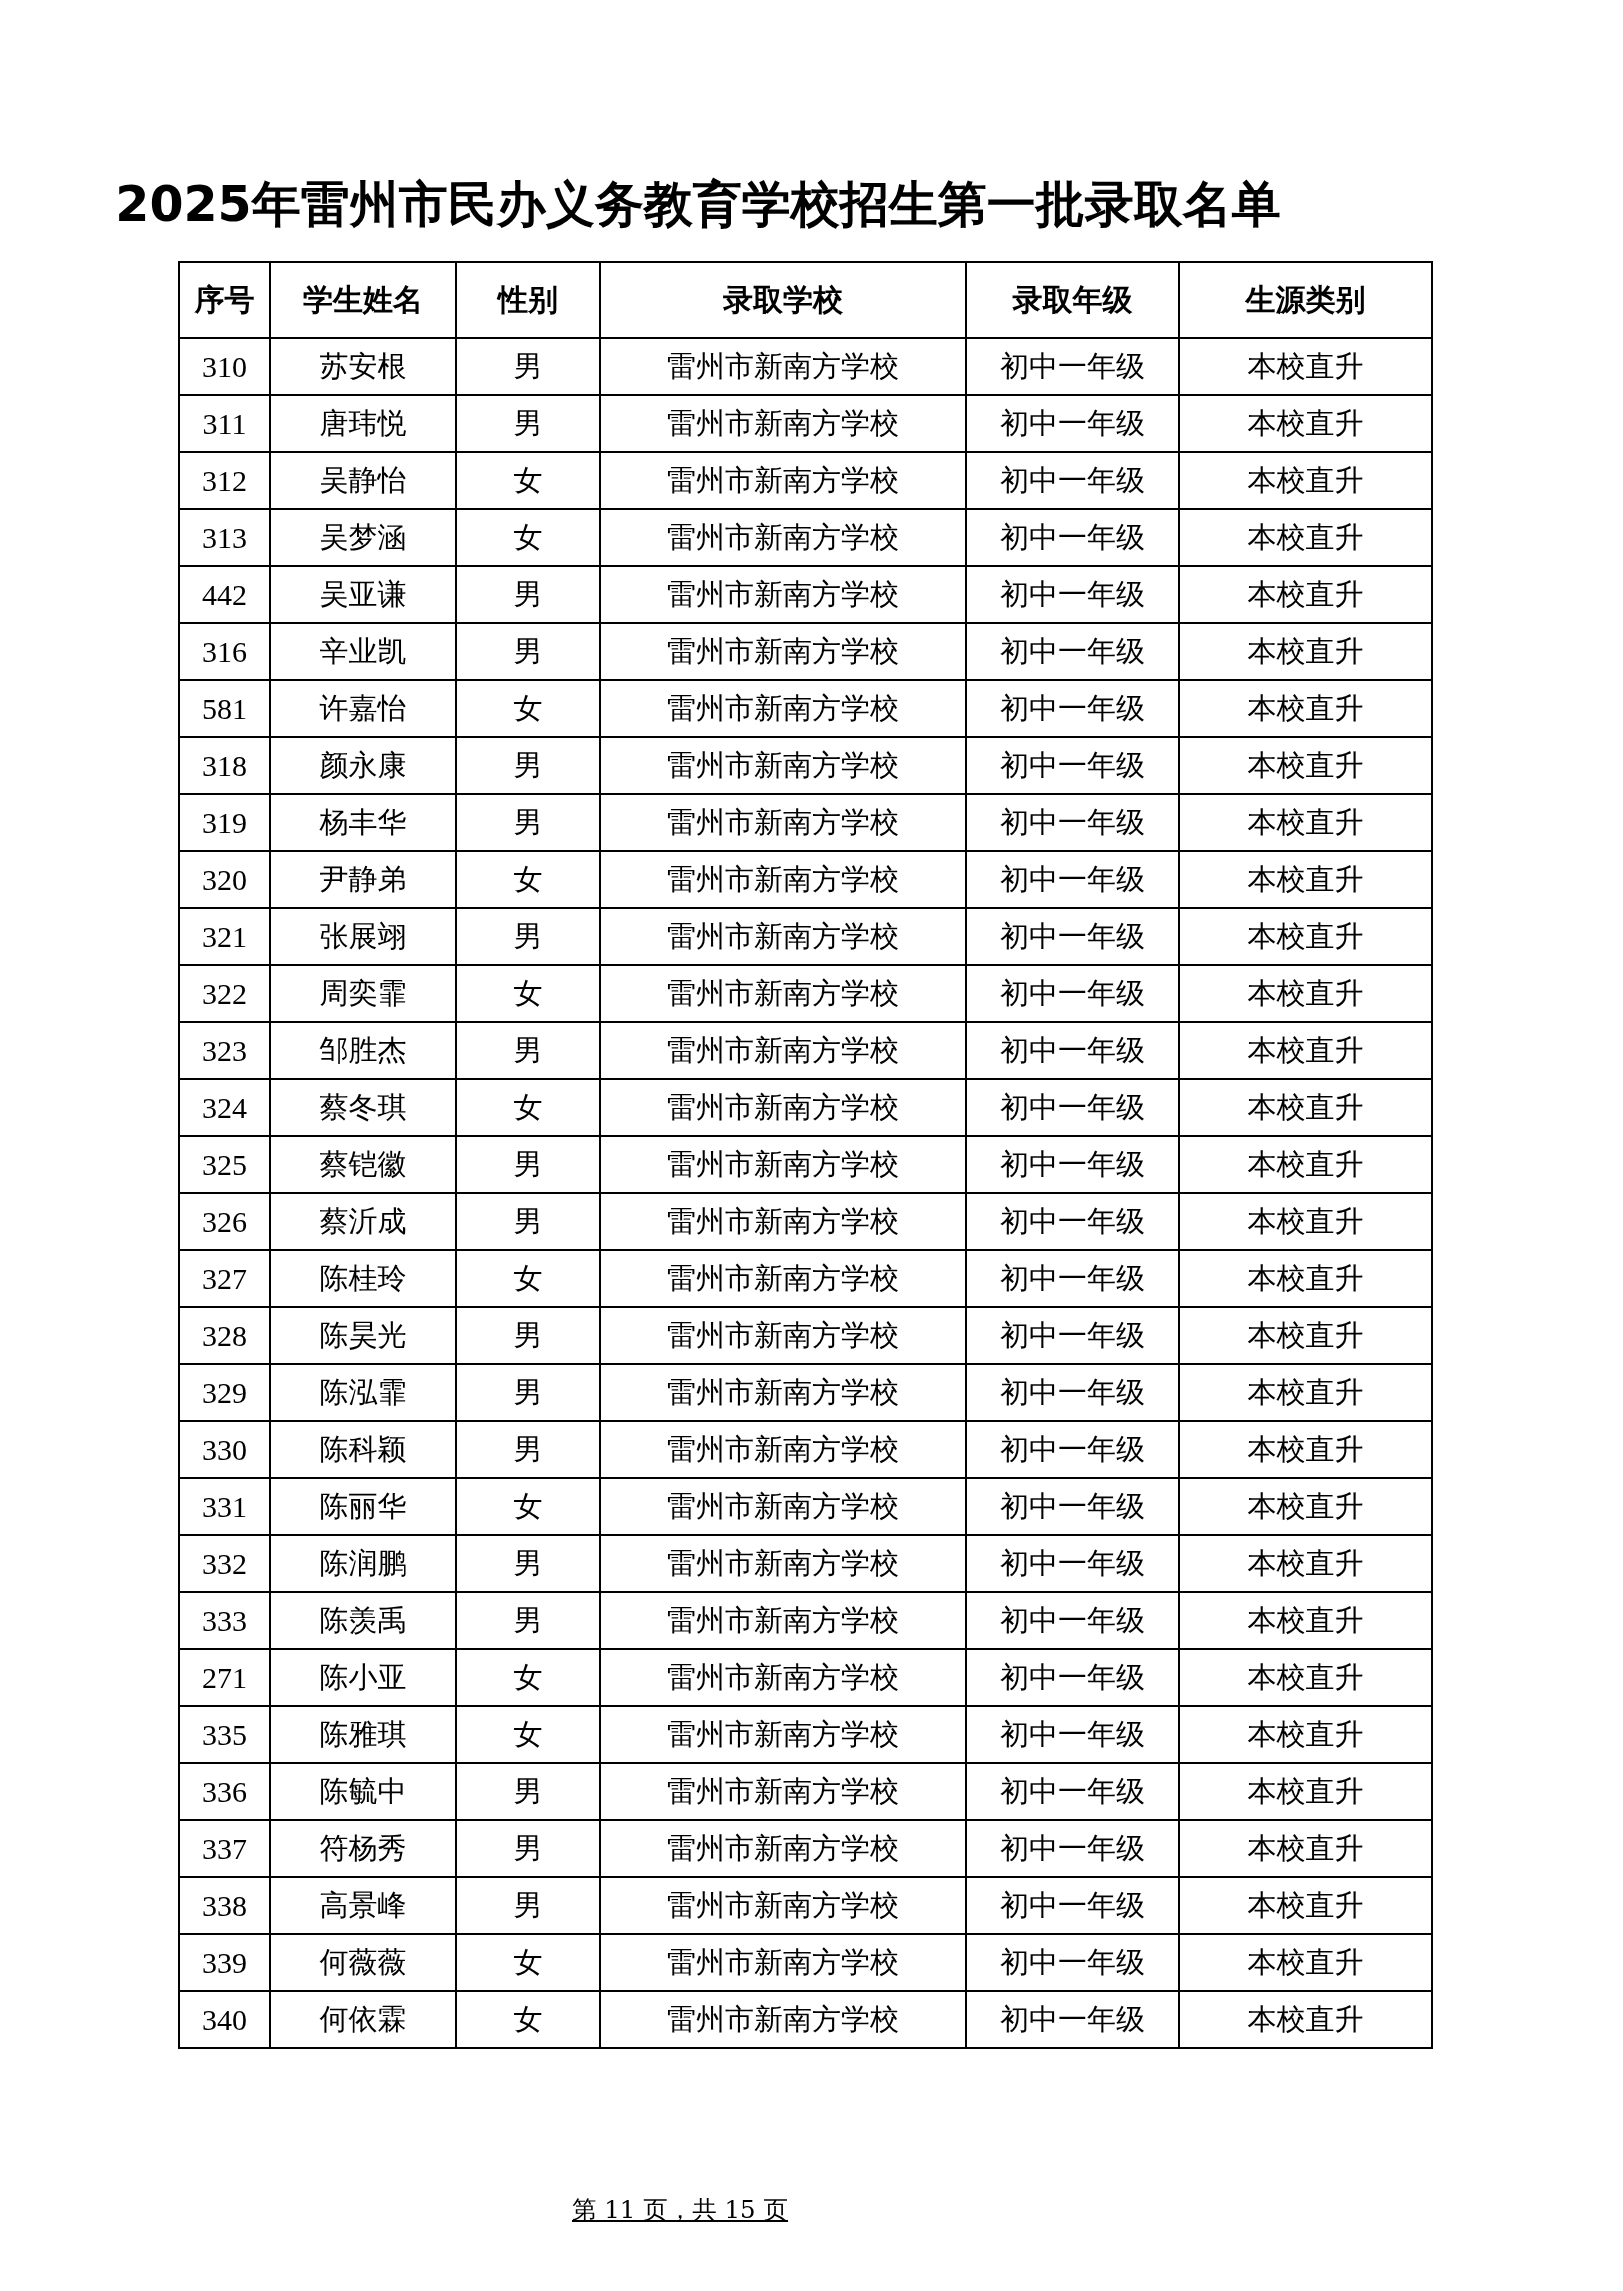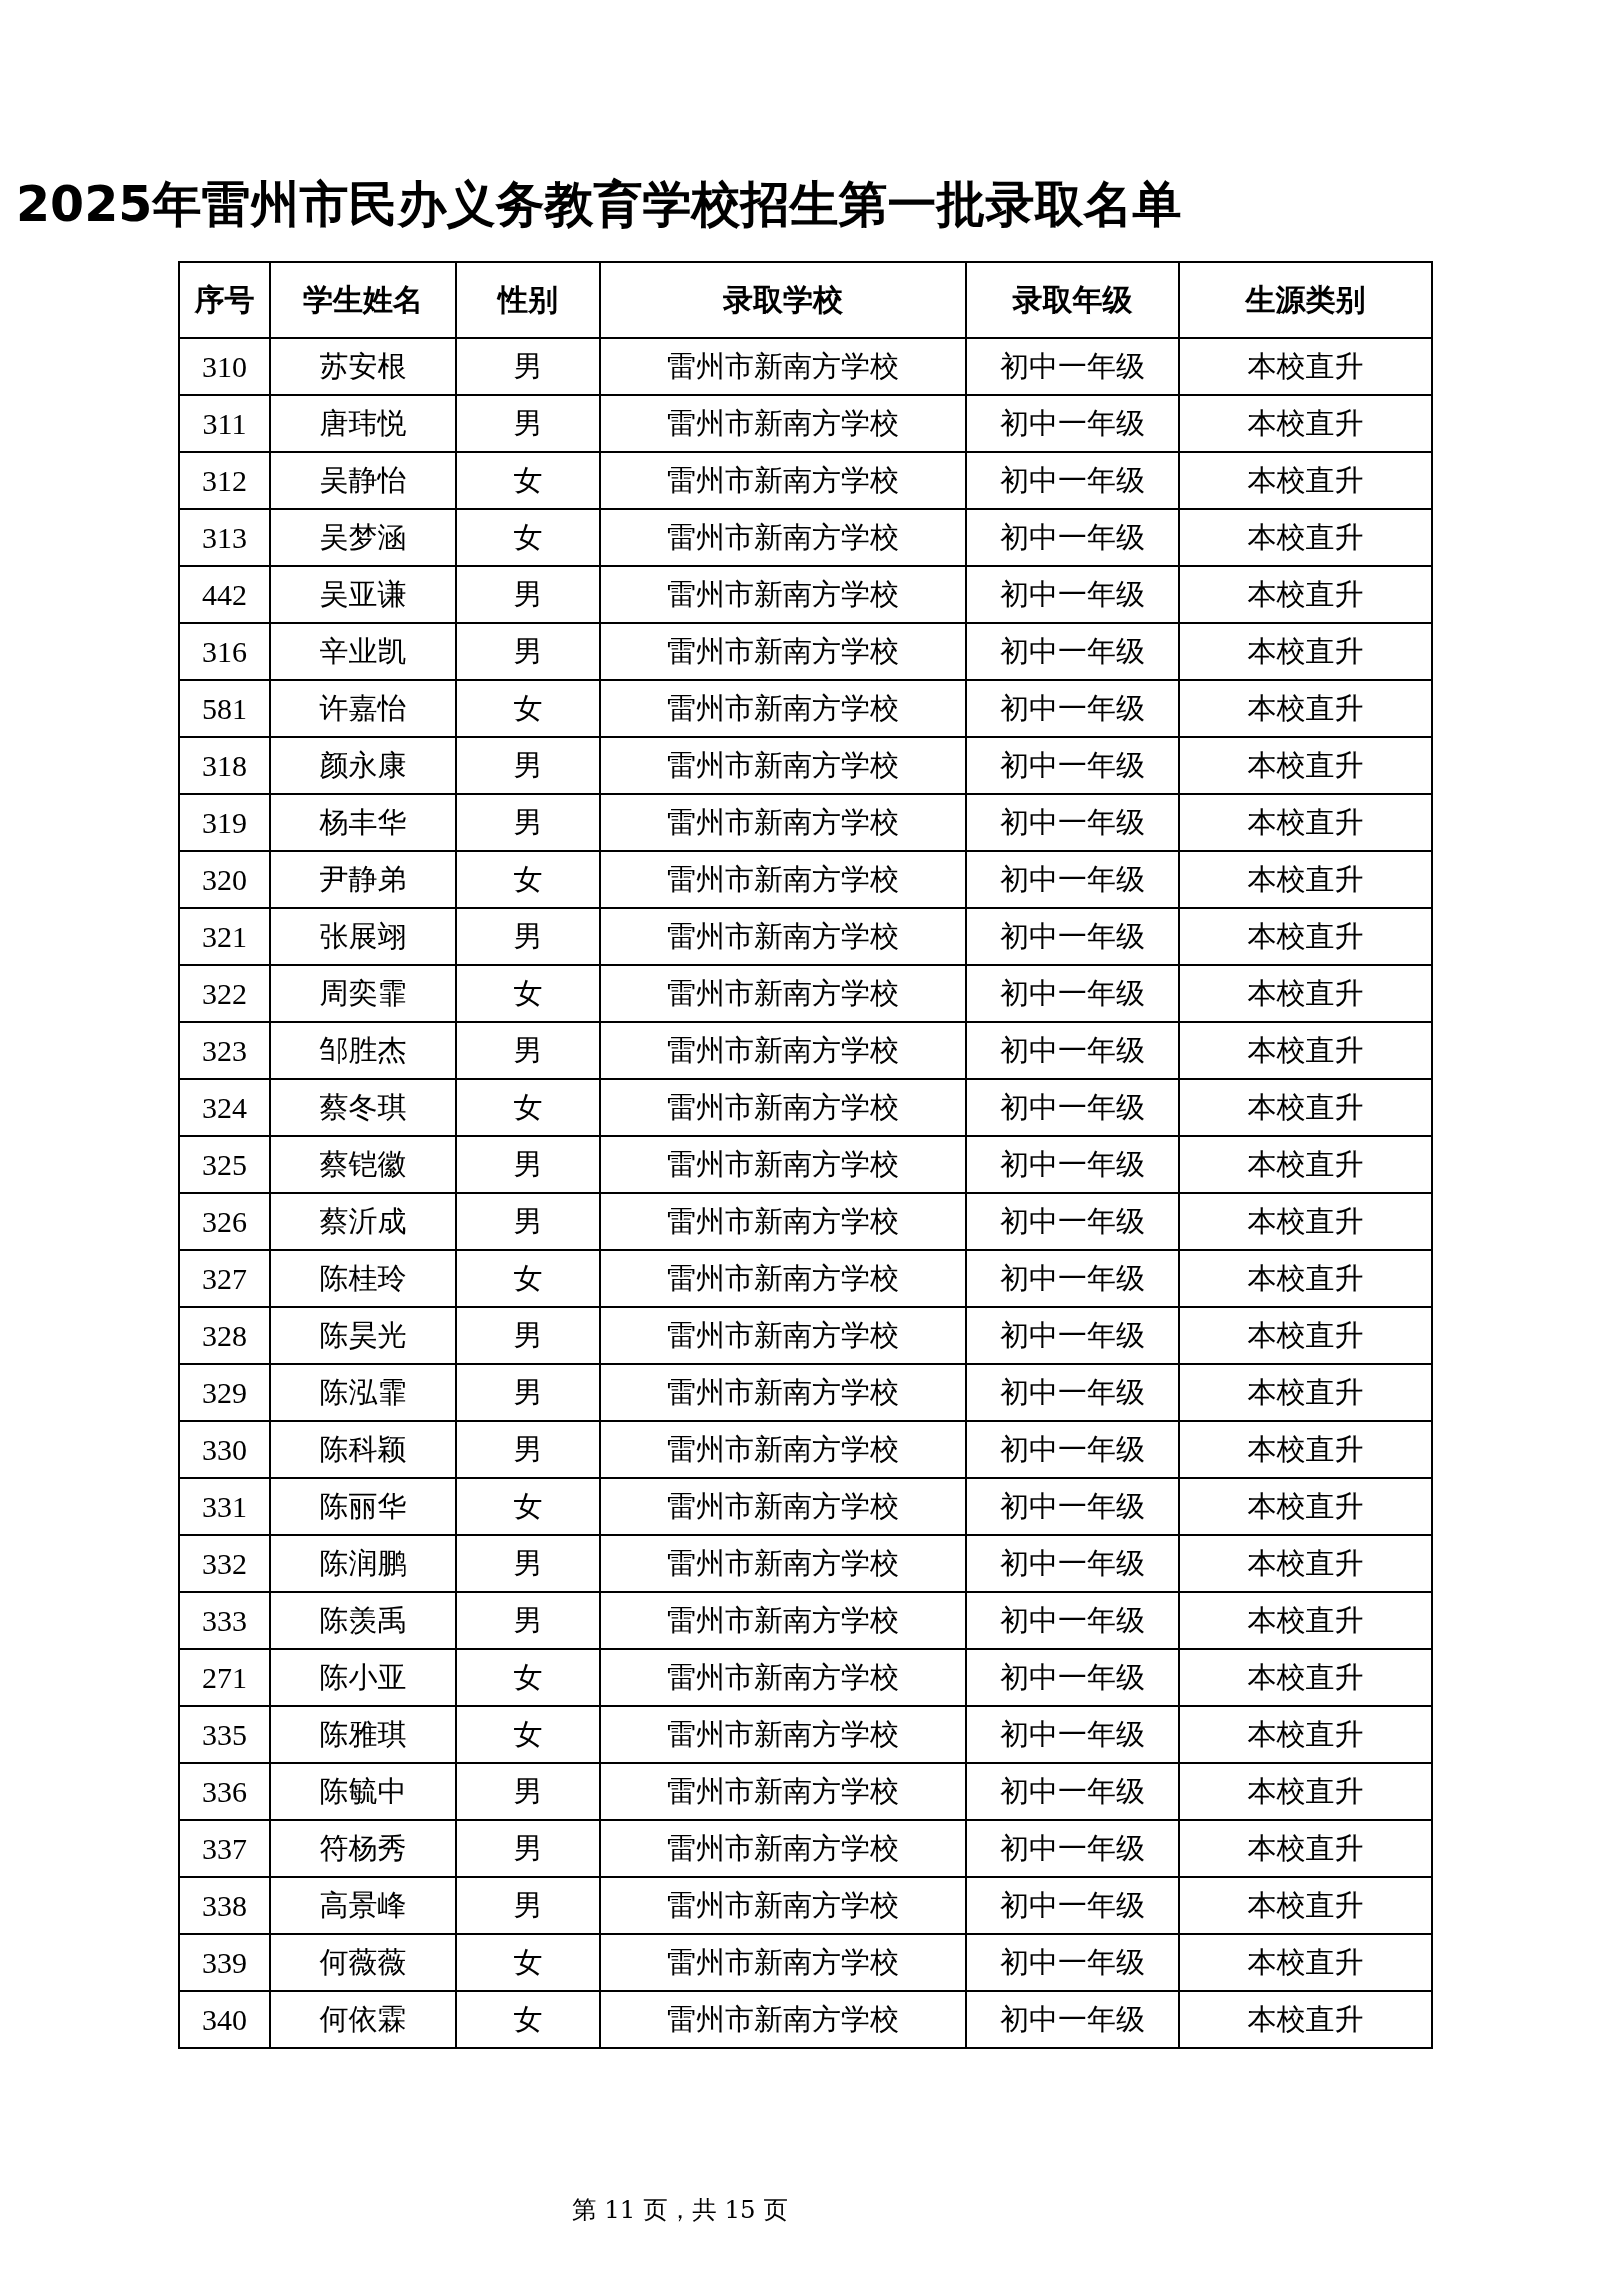--- a/index.html
+++ b/index.html
@@ -2,22 +2,22 @@
 <html><head>
 <meta charset="utf-8">
 <style>
   html, body { margin: 0; padding: 0; background: #ffffff; }
   body {
     width: 1623px; height: 2292px; position: relative; overflow: hidden;
     font-family: "DejaVu Serif", "Liberation Serif", serif; color: #000;
   }
   .title {
     position: absolute; left: 0; width: 1396px; top: 173px;
-    text-align: left; font-family: "DejaVu Sans", "Liberation Sans", sans-serif;
-    font-size: 49px; font-weight: bold; letter-spacing: 0px; line-height: 63px; margin-left: 16px;
+    text-align: center; font-family: "DejaVu Sans", "Liberation Sans", sans-serif;
+    font-size: 49px; font-weight: bold; letter-spacing: 0px; line-height: 63px;
   }
   table.roster {
     position: absolute; left: 178px; top: 261px;
     border-collapse: collapse; table-layout: fixed; width: 1253px;
     border: 2.9px solid #000;
   }
   table.roster th, table.roster td {
     border: 2.5px solid #000; text-align: center; vertical-align: middle;
     padding: 0; white-space: nowrap; overflow: hidden;
   }
@@ -26,21 +26,21 @@
     font-weight: bold; font-size: 30px; margin-top: 36px;
   }
   table.roster td {
     height: 55px; font-family: "DejaVu Serif", "Liberation Serif", serif;
     font-size: 29px; font-weight: normal;
   }
   table.roster td.num { font-family: "Liberation Serif", "DejaVu Serif", serif; font-size: 30px; }
   .footer {
     position: absolute; left: 0; width: 1360px; top: 2192px;
     text-align: center; font-family: "DejaVu Serif", "Liberation Serif", serif;
-    font-size: 24.5px; line-height: 35px;
+    font-size: 24.5px; line-height: 35px; text-decoration: underline;
   }
 </style>
 </head>
 <body>
 
 <div class="title">2025年雷州市民办义务教育学校招生第一批录取名单</div>
 
 <table class="roster">
   <colgroup>
     <col style="width:91px">

